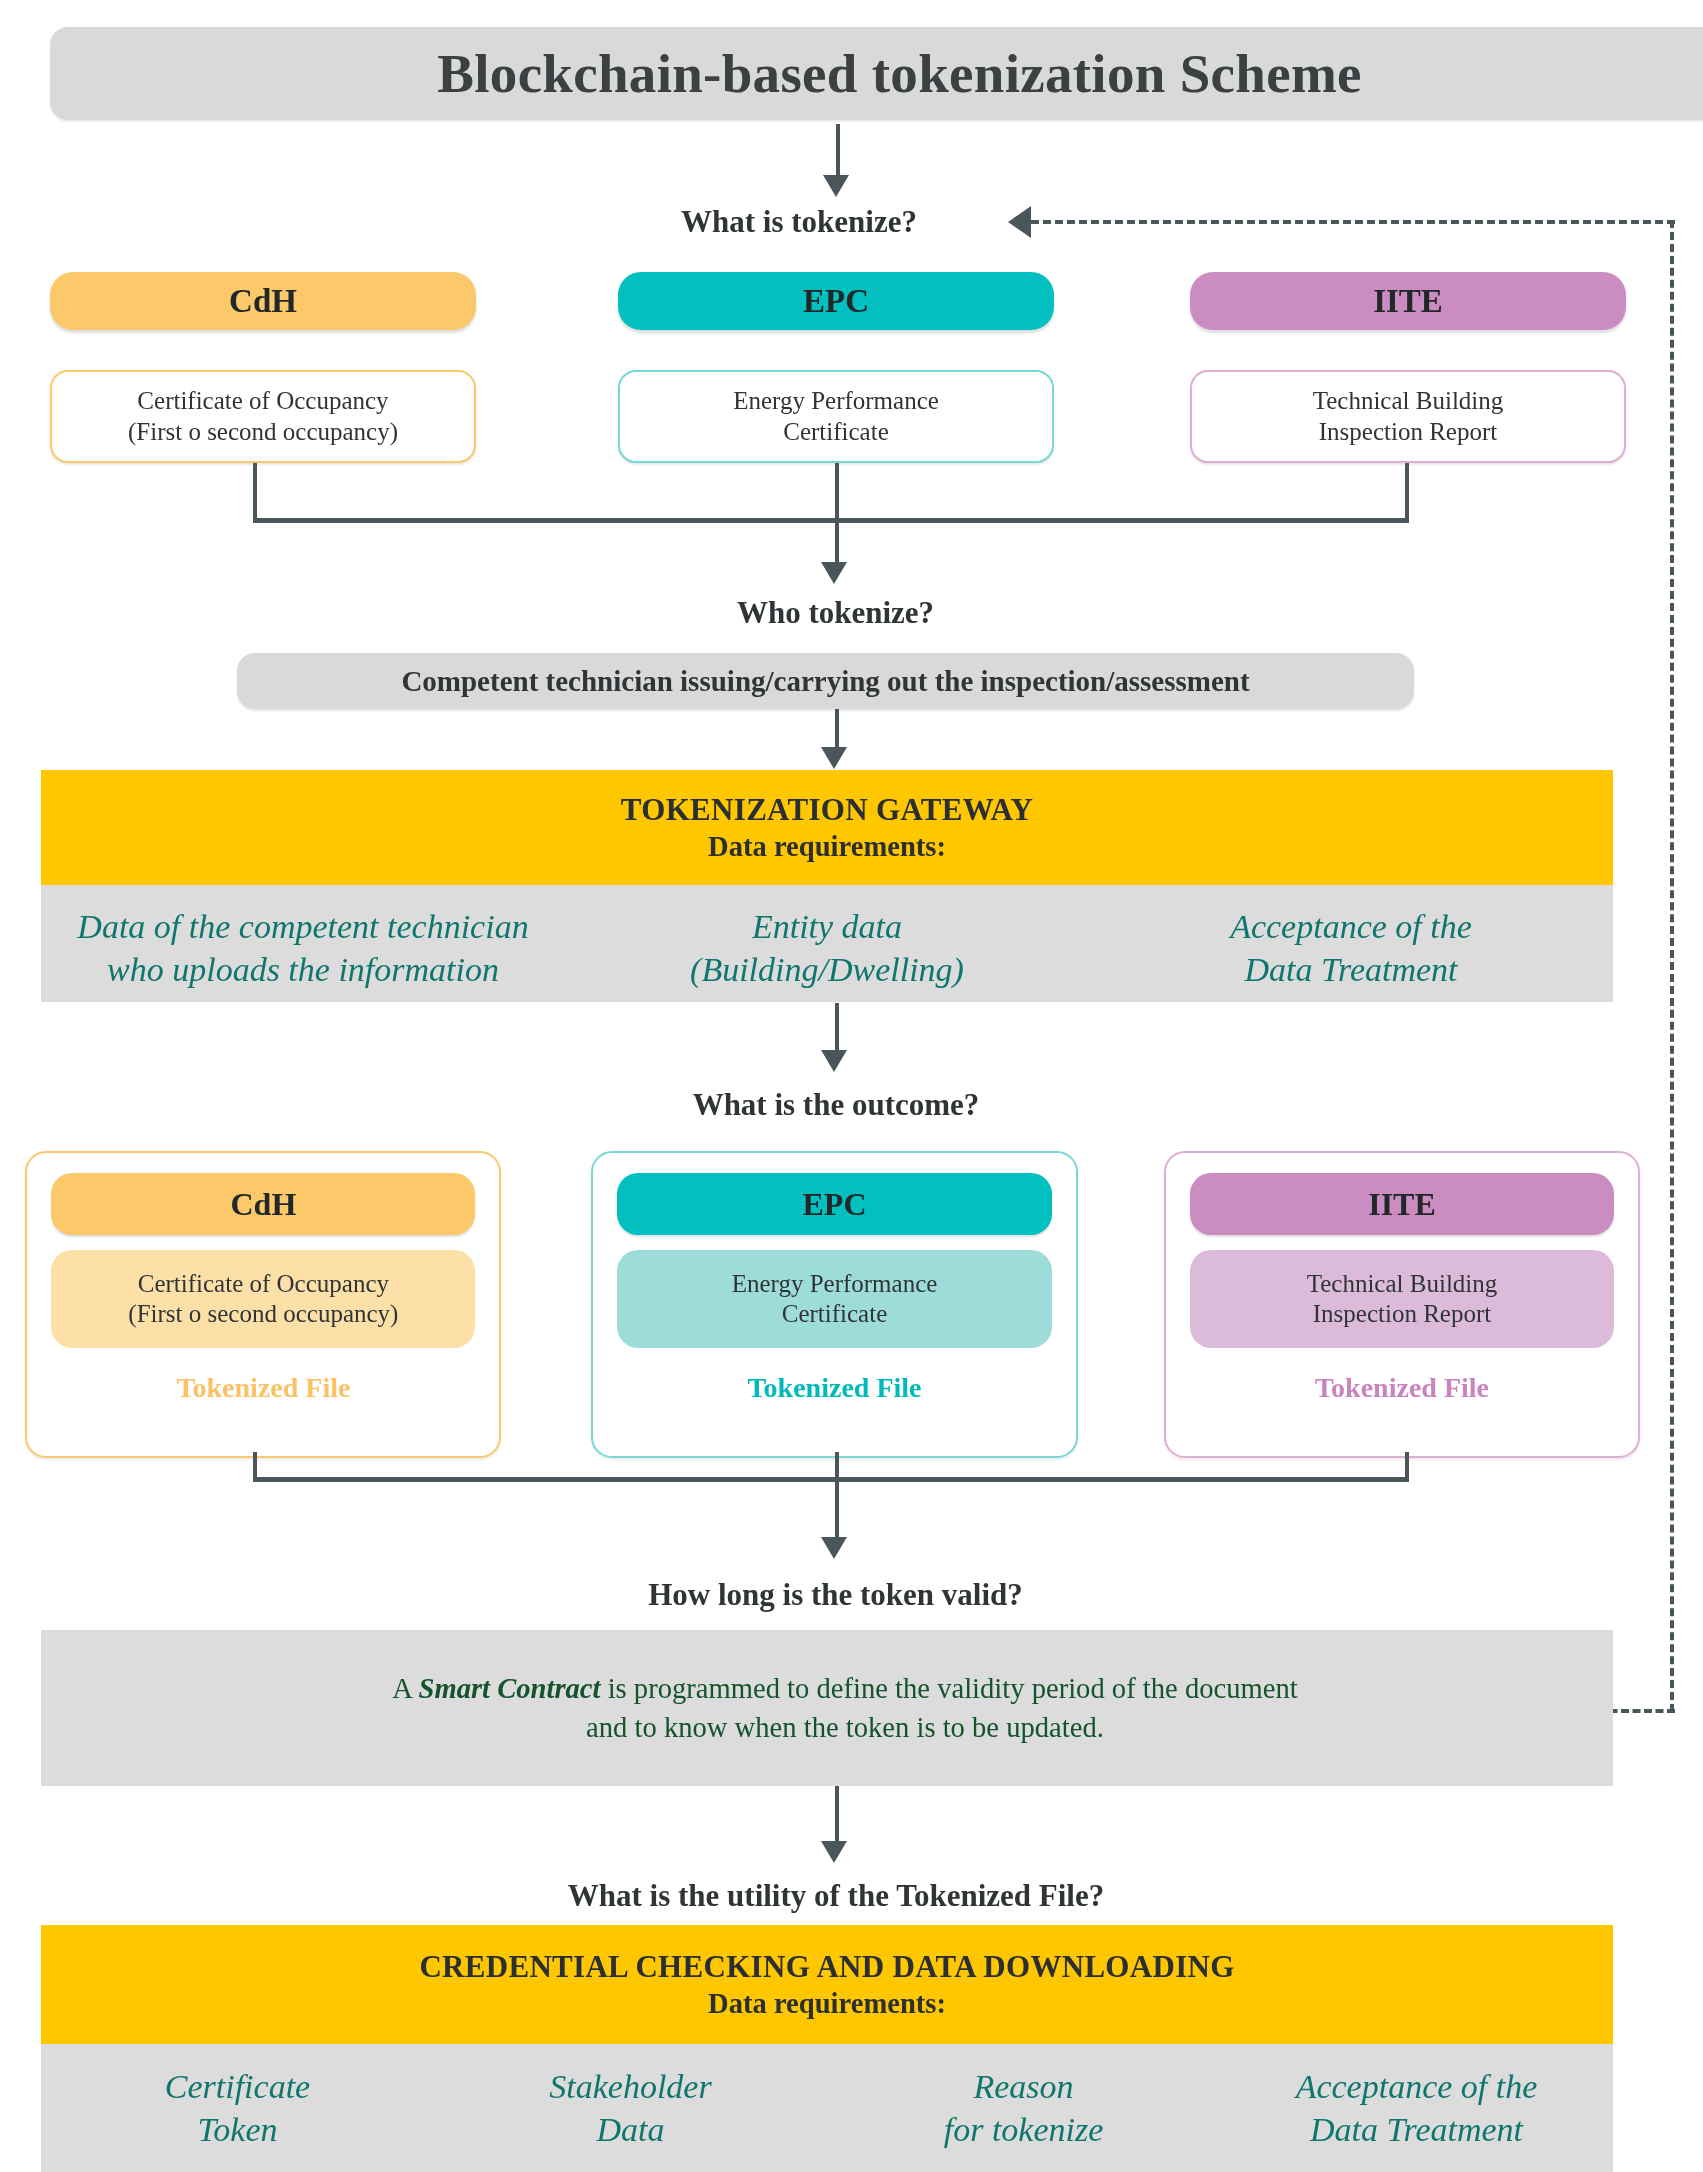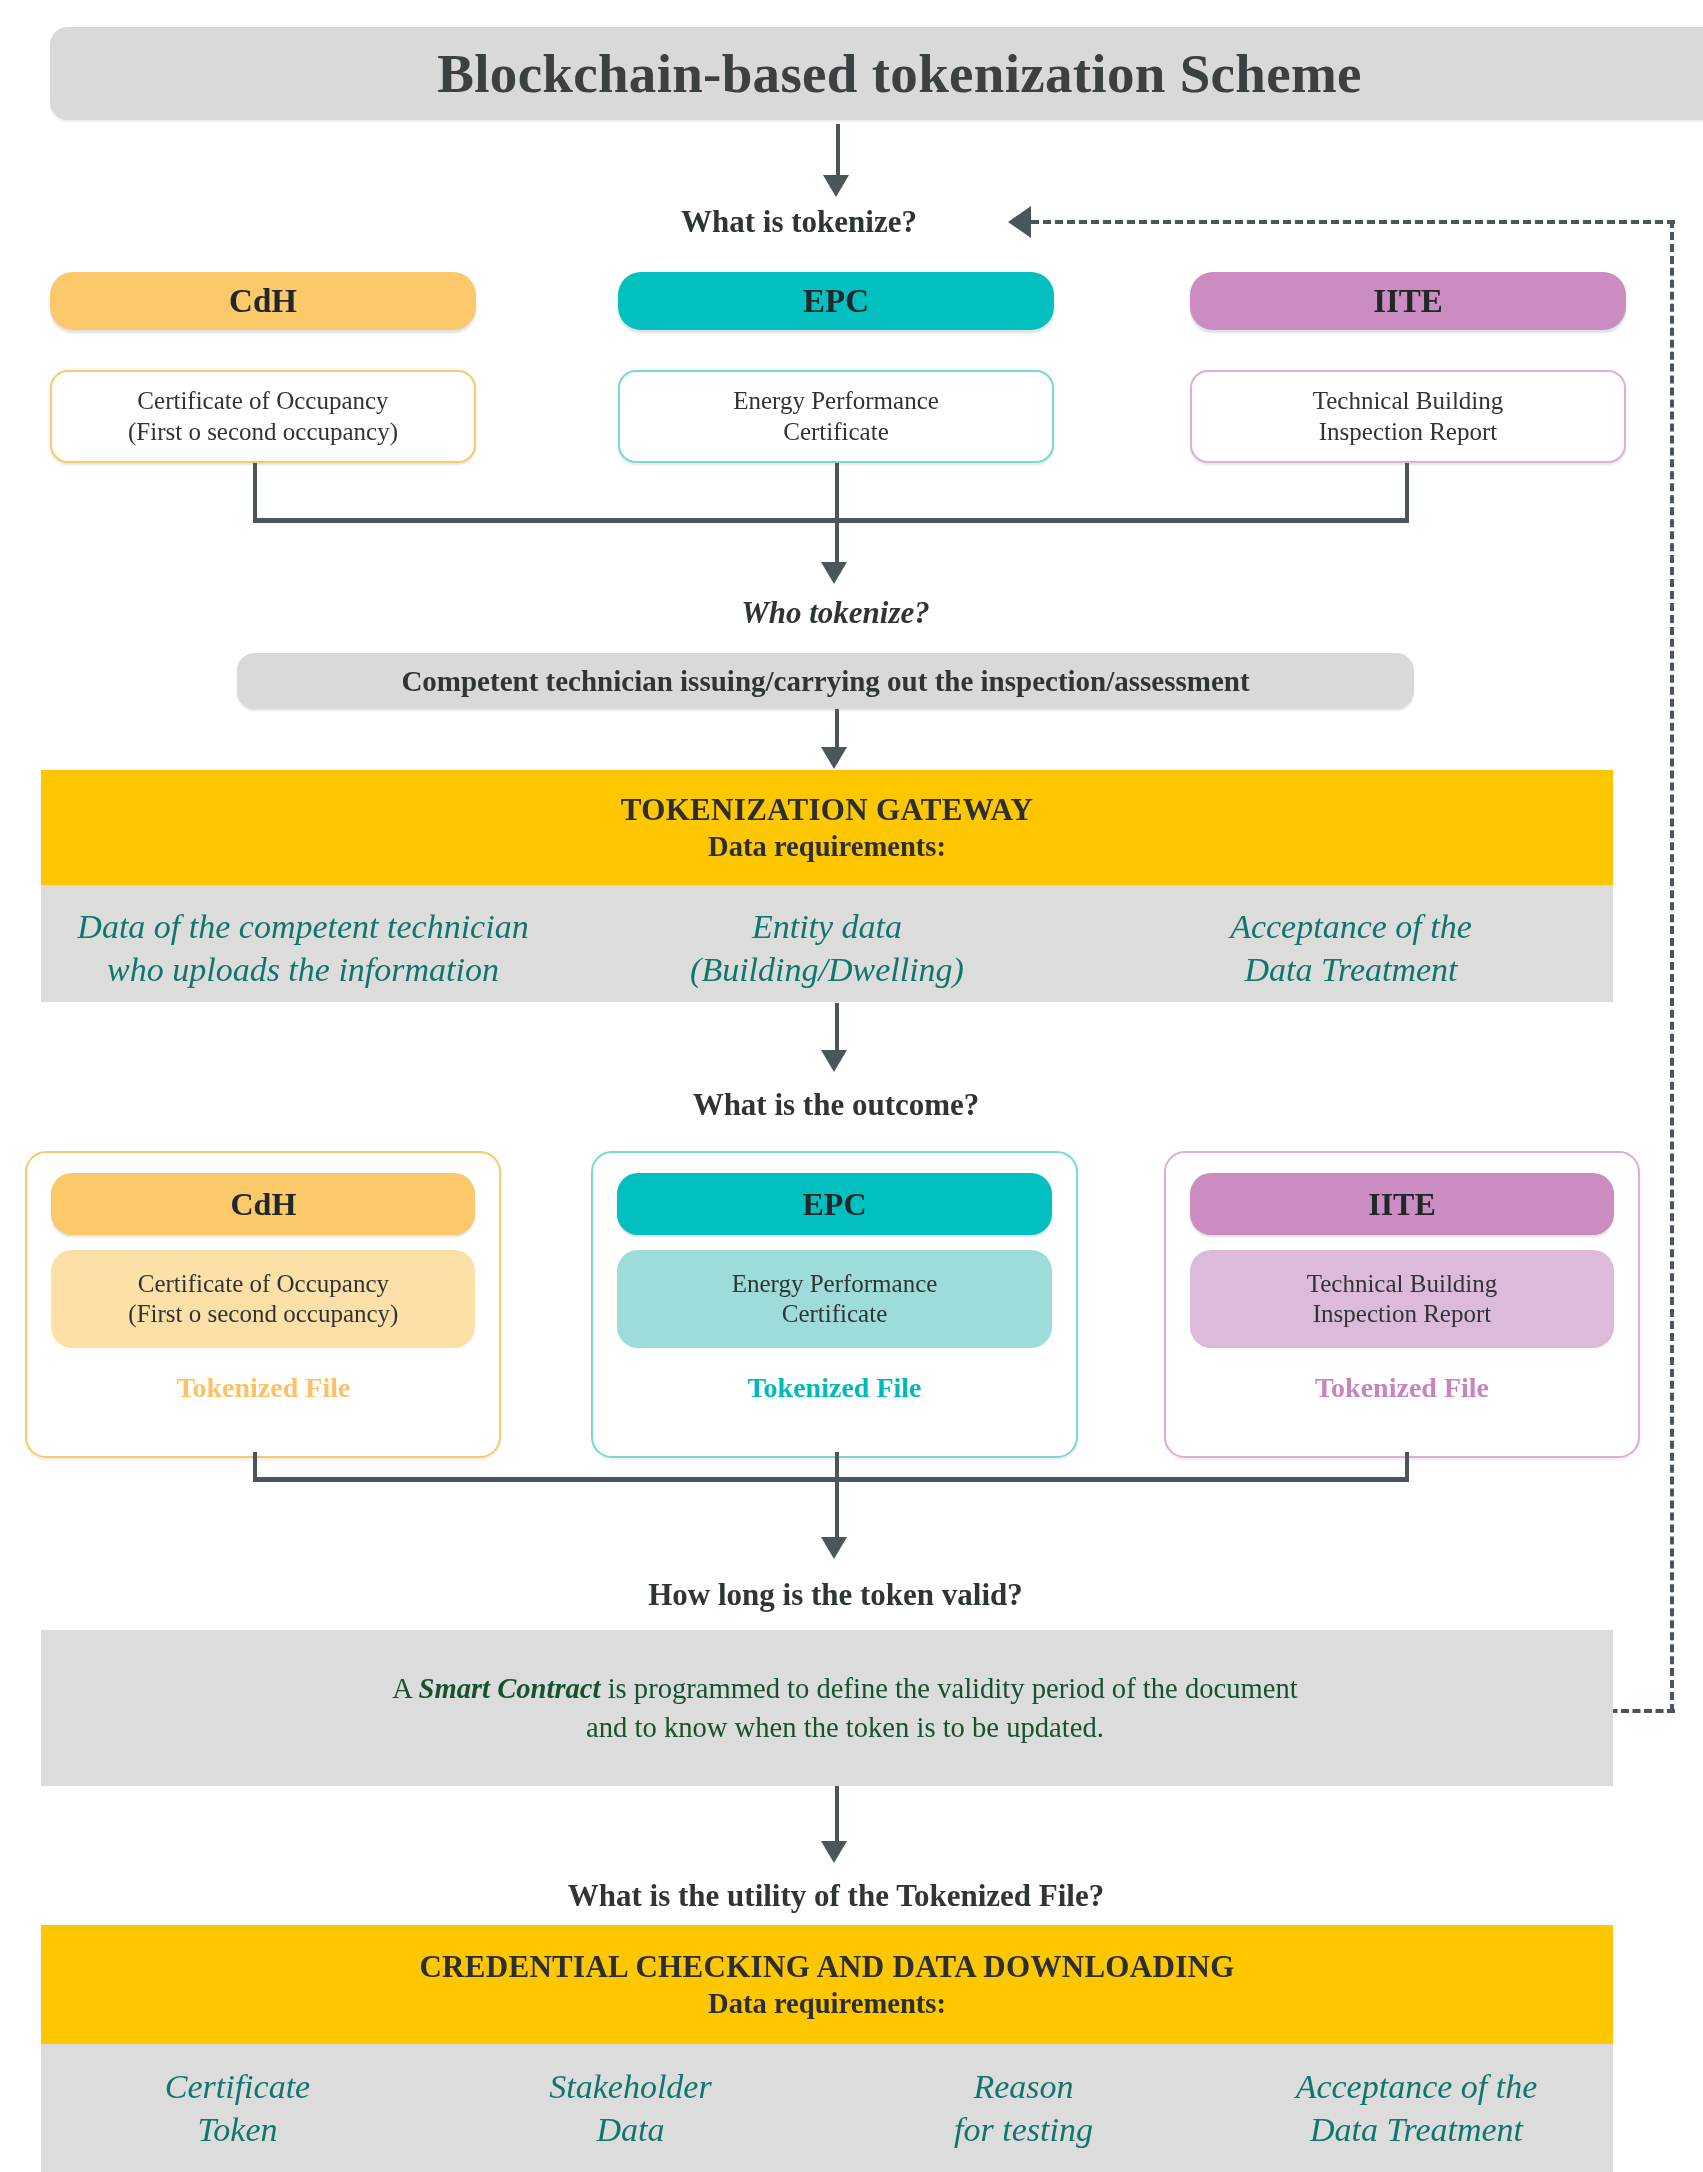--- a/index.html
+++ b/index.html
@@ -185,21 +185,21 @@
       <span>Inspection Report</span>
     </span>
   </div>
 
   <div class="abs v-line" style="left:253px;top:463px;width:4.2px;height:59px;"></div>
   <div class="abs v-line" style="left:1405px;top:463px;width:4.2px;height:59px;"></div>
   <div class="abs h-line" style="left:253px;top:518px;width:1156px;height:5.3px;"></div>
   <div class="abs v-line" style="left:835px;top:463px;width:4.2px;height:106px;"></div>
   <div class="abs arrow-head" style="left:821px;top:562px;"></div>
 
-  <div class="abs question" style="left:624px;top:595px;width:423px;font-style:italic;">Who tokenize?</div>
+  <div class="abs question" style="left:624px;top:595px;width:423px;">Who tokenize?</div>
 
   <div class="abs grey-pill" style="left:237px;top:653px;width:1177px;height:56px;">
     <span>Competent technician issuing/carrying out the inspection/assessment</span>
   </div>
 
   <div class="abs v-line" style="left:835px;top:709px;width:4.2px;height:45px;"></div>
   <div class="abs arrow-head" style="left:821px;top:747px;"></div>
 
   <div class="abs gw-head" style="left:41px;top:770px;width:1572px;height:115px;">
     <span class="l1">TOKENIZATION GATEWAY</span>
@@ -292,21 +292,21 @@
     <div class="gw-col" style="width:360px;">
       <span>Certificate</span><br>
       <span>Token</span>
     </div>
     <div class="gw-col" style="width:360px;">
       <span>Stakeholder</span><br>
       <span>Data</span>
     </div>
     <div class="gw-col" style="width:360px;">
       <span>Reason</span><br>
-      <span>for testing</span>
+      <span>for tokenize</span>
     </div>
     <div class="gw-col" style="width:360px;">
       <span>Acceptance of the</span><br>
       <span>Data Treatment</span>
     </div>
   </div>
 
 </div>
 
 

